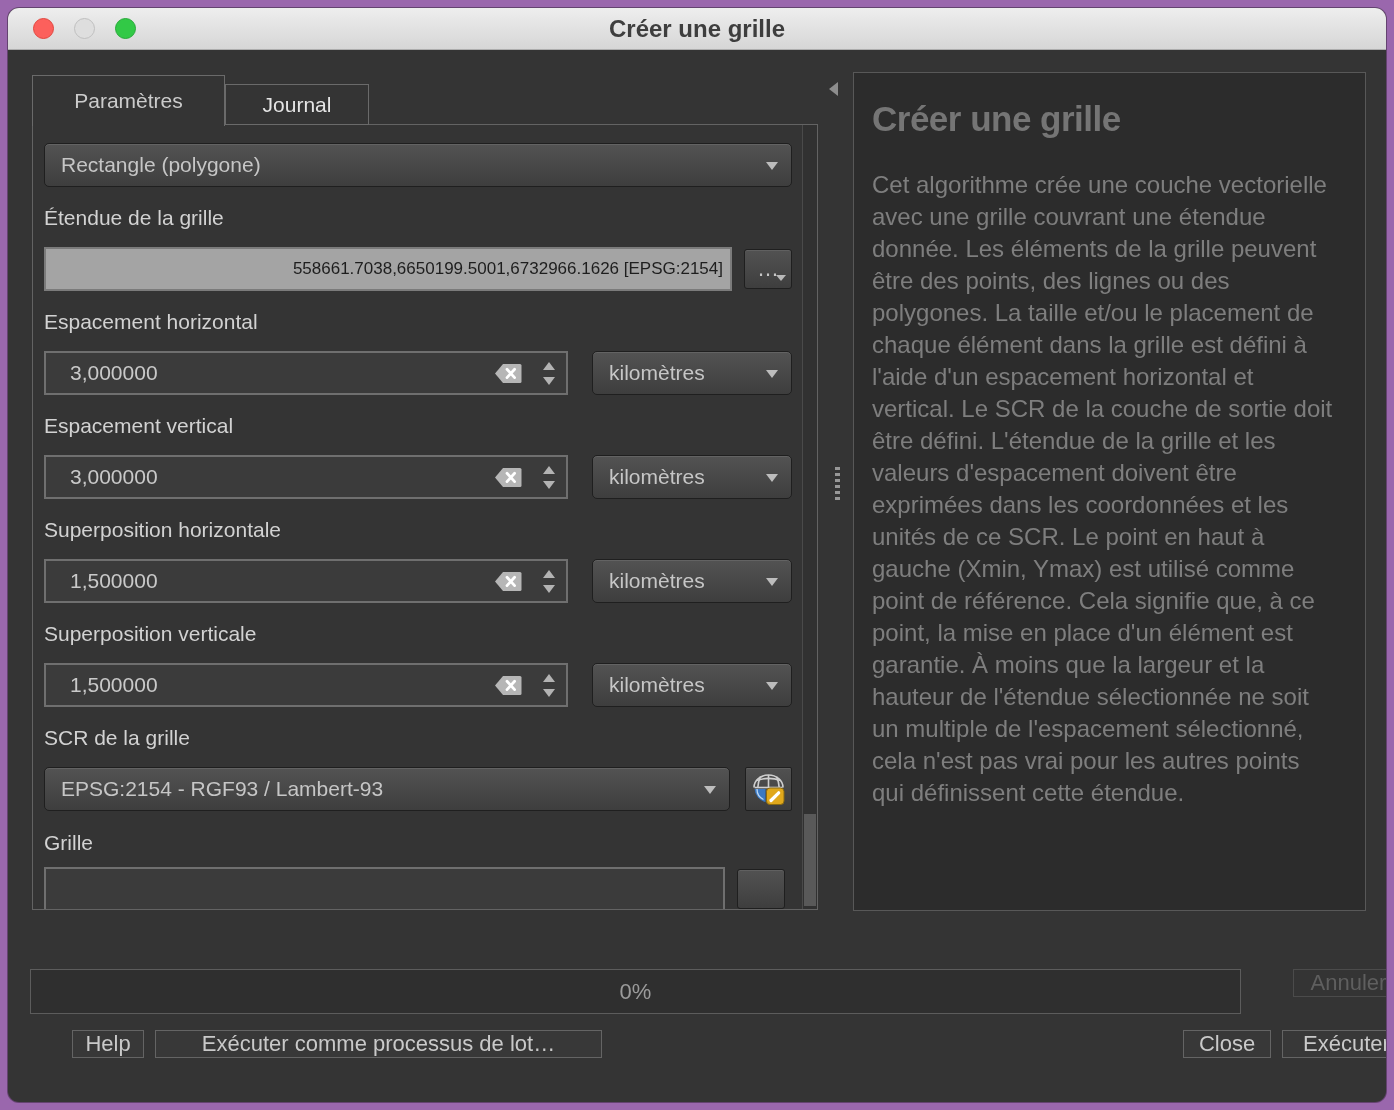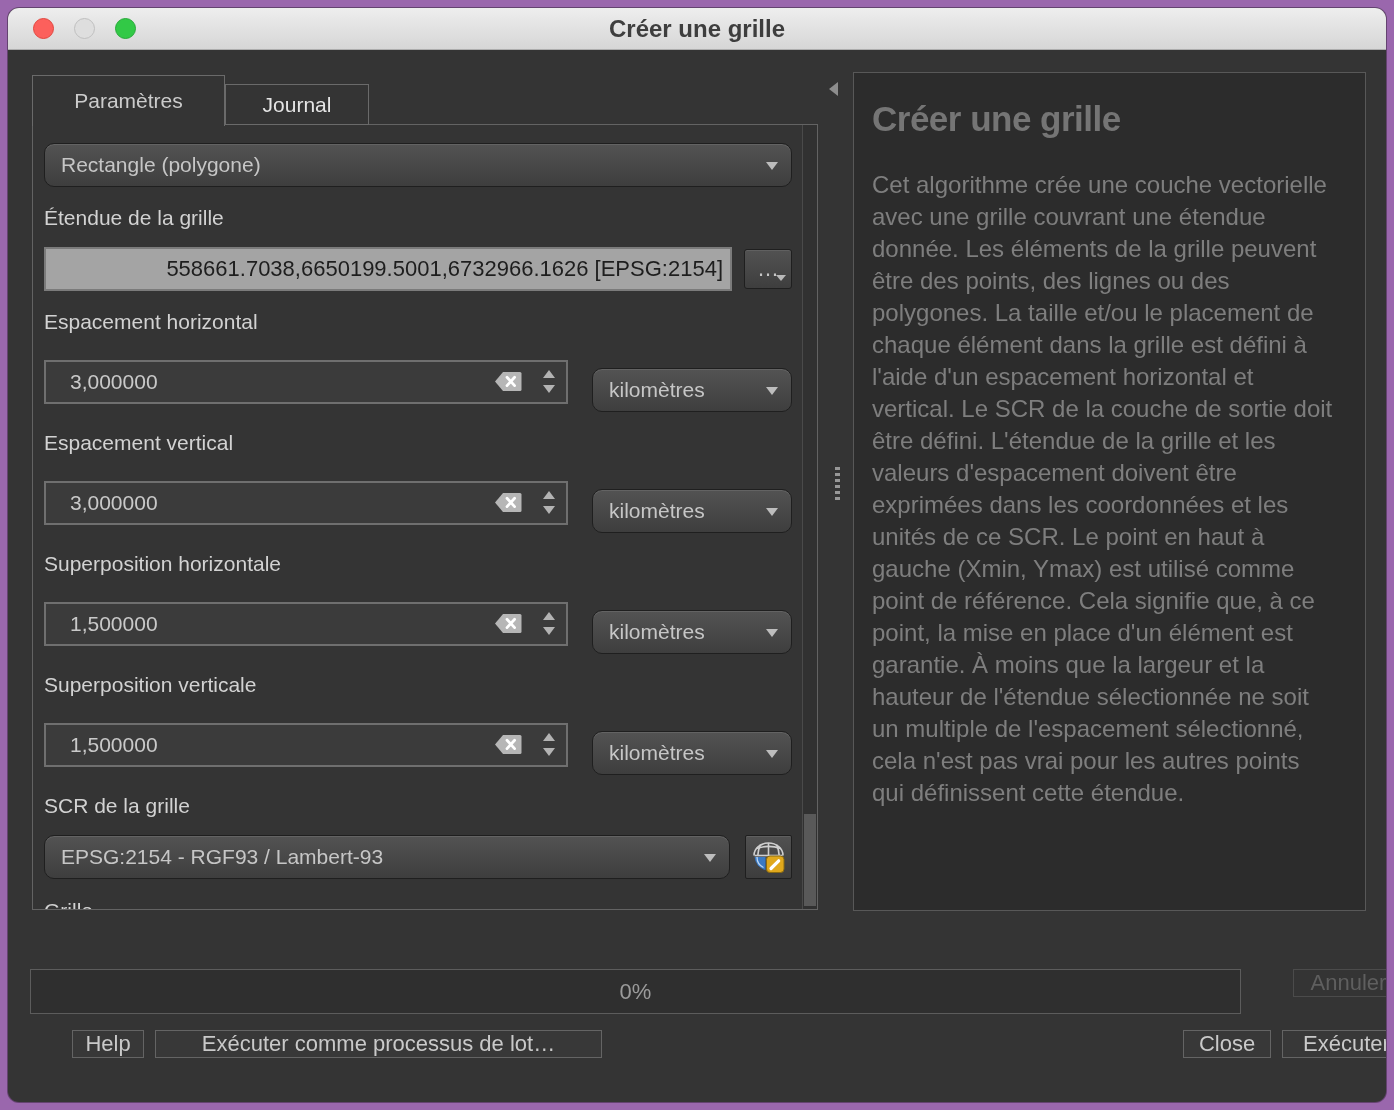--- a/index.html
+++ b/index.html
@@ -40,37 +40,37 @@
   
   .pane {
     position:absolute; left:24px; top:116px; width:786px; height:786px;
     border:1px solid #636363; background:#343434; overflow:hidden; z-index:1;
   }
   .p-label { font-size:21px; line-height:26px; color:#d2d2d2; margin-left:11px; }
   .mt12{margin-top:12px;} .mt16{margin-top:16px;} .mt18{margin-top:18px;} .mt19{margin-top:19px;} .mt11{margin-top:11px;}
   .row { display:flex; align-items:center; margin-left:11px; }
 
   .combo {
-    position:relative; height:44px; border:1px solid #1f1f1f; border-radius:10px;
+    position:relative; height:44px; border:1px solid #1f1f1f; border-radius:5px;
     background:linear-gradient(#535353,#3e3e3e);
     box-shadow:inset 0 1px 0 #636363;
     color:#c6c6c6; font-size:21px;
     display:flex; align-items:center; padding:0 34px 0 16px;
     white-space:nowrap; overflow:hidden;
   }
   .combo .caret {
     position:absolute; right:13px; top:50%; margin-top:-3px;
     width:0; height:0; border-left:6px solid transparent; border-right:6px solid transparent;
     border-top:8px solid #bdbdbd;
   }
   .w-full { width:748px; }
 
   .extent-field {
     width:688px; height:44px; border:2px solid #7b7b7b; background:#a4a4a4;
-    color:#1e1e1e; font-size:22px; padding:8px 7px;
+    color:#1e1e1e; font-size:17px; padding:8px 7px;
     display:flex; align-items:center; justify-content:flex-end; overflow:hidden;
   }
   .extent-field span { white-space:nowrap; }
 
   .sq-btn {
     position:relative; width:48px; height:40px; margin-left:12px;
     background:linear-gradient(#525252,#3e3e3e); border:1px solid #1f1f1f; border-radius:3px;
     box-shadow:inset 0 1px 0 #606060;
     color:#c6c6c6; font-size:22px; display:flex; align-items:center; justify-content:center;
   }
@@ -83,21 +83,21 @@
   .spinbox {
     width:524px; height:44px; border:2px solid #6f6f6f; background:#3b3b3b;
     display:flex; align-items:center; padding:0 8px 0 24px;
     color:#c9c9c9; font-size:21px;
   }
   .spinbox .val { flex:1; }
   .clear-btn { display:flex; align-items:center; margin-right:18px; cursor:default; }
   .arrows { display:flex; flex-direction:column; align-items:center; gap:7px; padding:0 3px; }
   .tri-up { width:0; height:0; border-left:6px solid transparent; border-right:6px solid transparent; border-bottom:8px solid #b3b3b3; }
   .tri-dn { width:0; height:0; border-left:6px solid transparent; border-right:6px solid transparent; border-top:8px solid #b3b3b3; }
-  .unit { width:200px; margin-left:24px;margin-top:17px; }
+  .unit { width:200px; margin-left:24px; }
   .crs-combo { width:686px; }
   .globe-btn {
     width:47px; height:44px; margin-left:15px;
     background:linear-gradient(#515151,#3d3d3d); border:1px solid #1f1f1f; border-radius:2px;
     box-shadow:inset 0 1px 0 #5f5f5f;
     display:flex; align-items:center; justify-content:center;
   }
   .out-field { width:681px; height:44px; border:2px solid #6f6f6f; background:#3b3b3b; }
 
   

